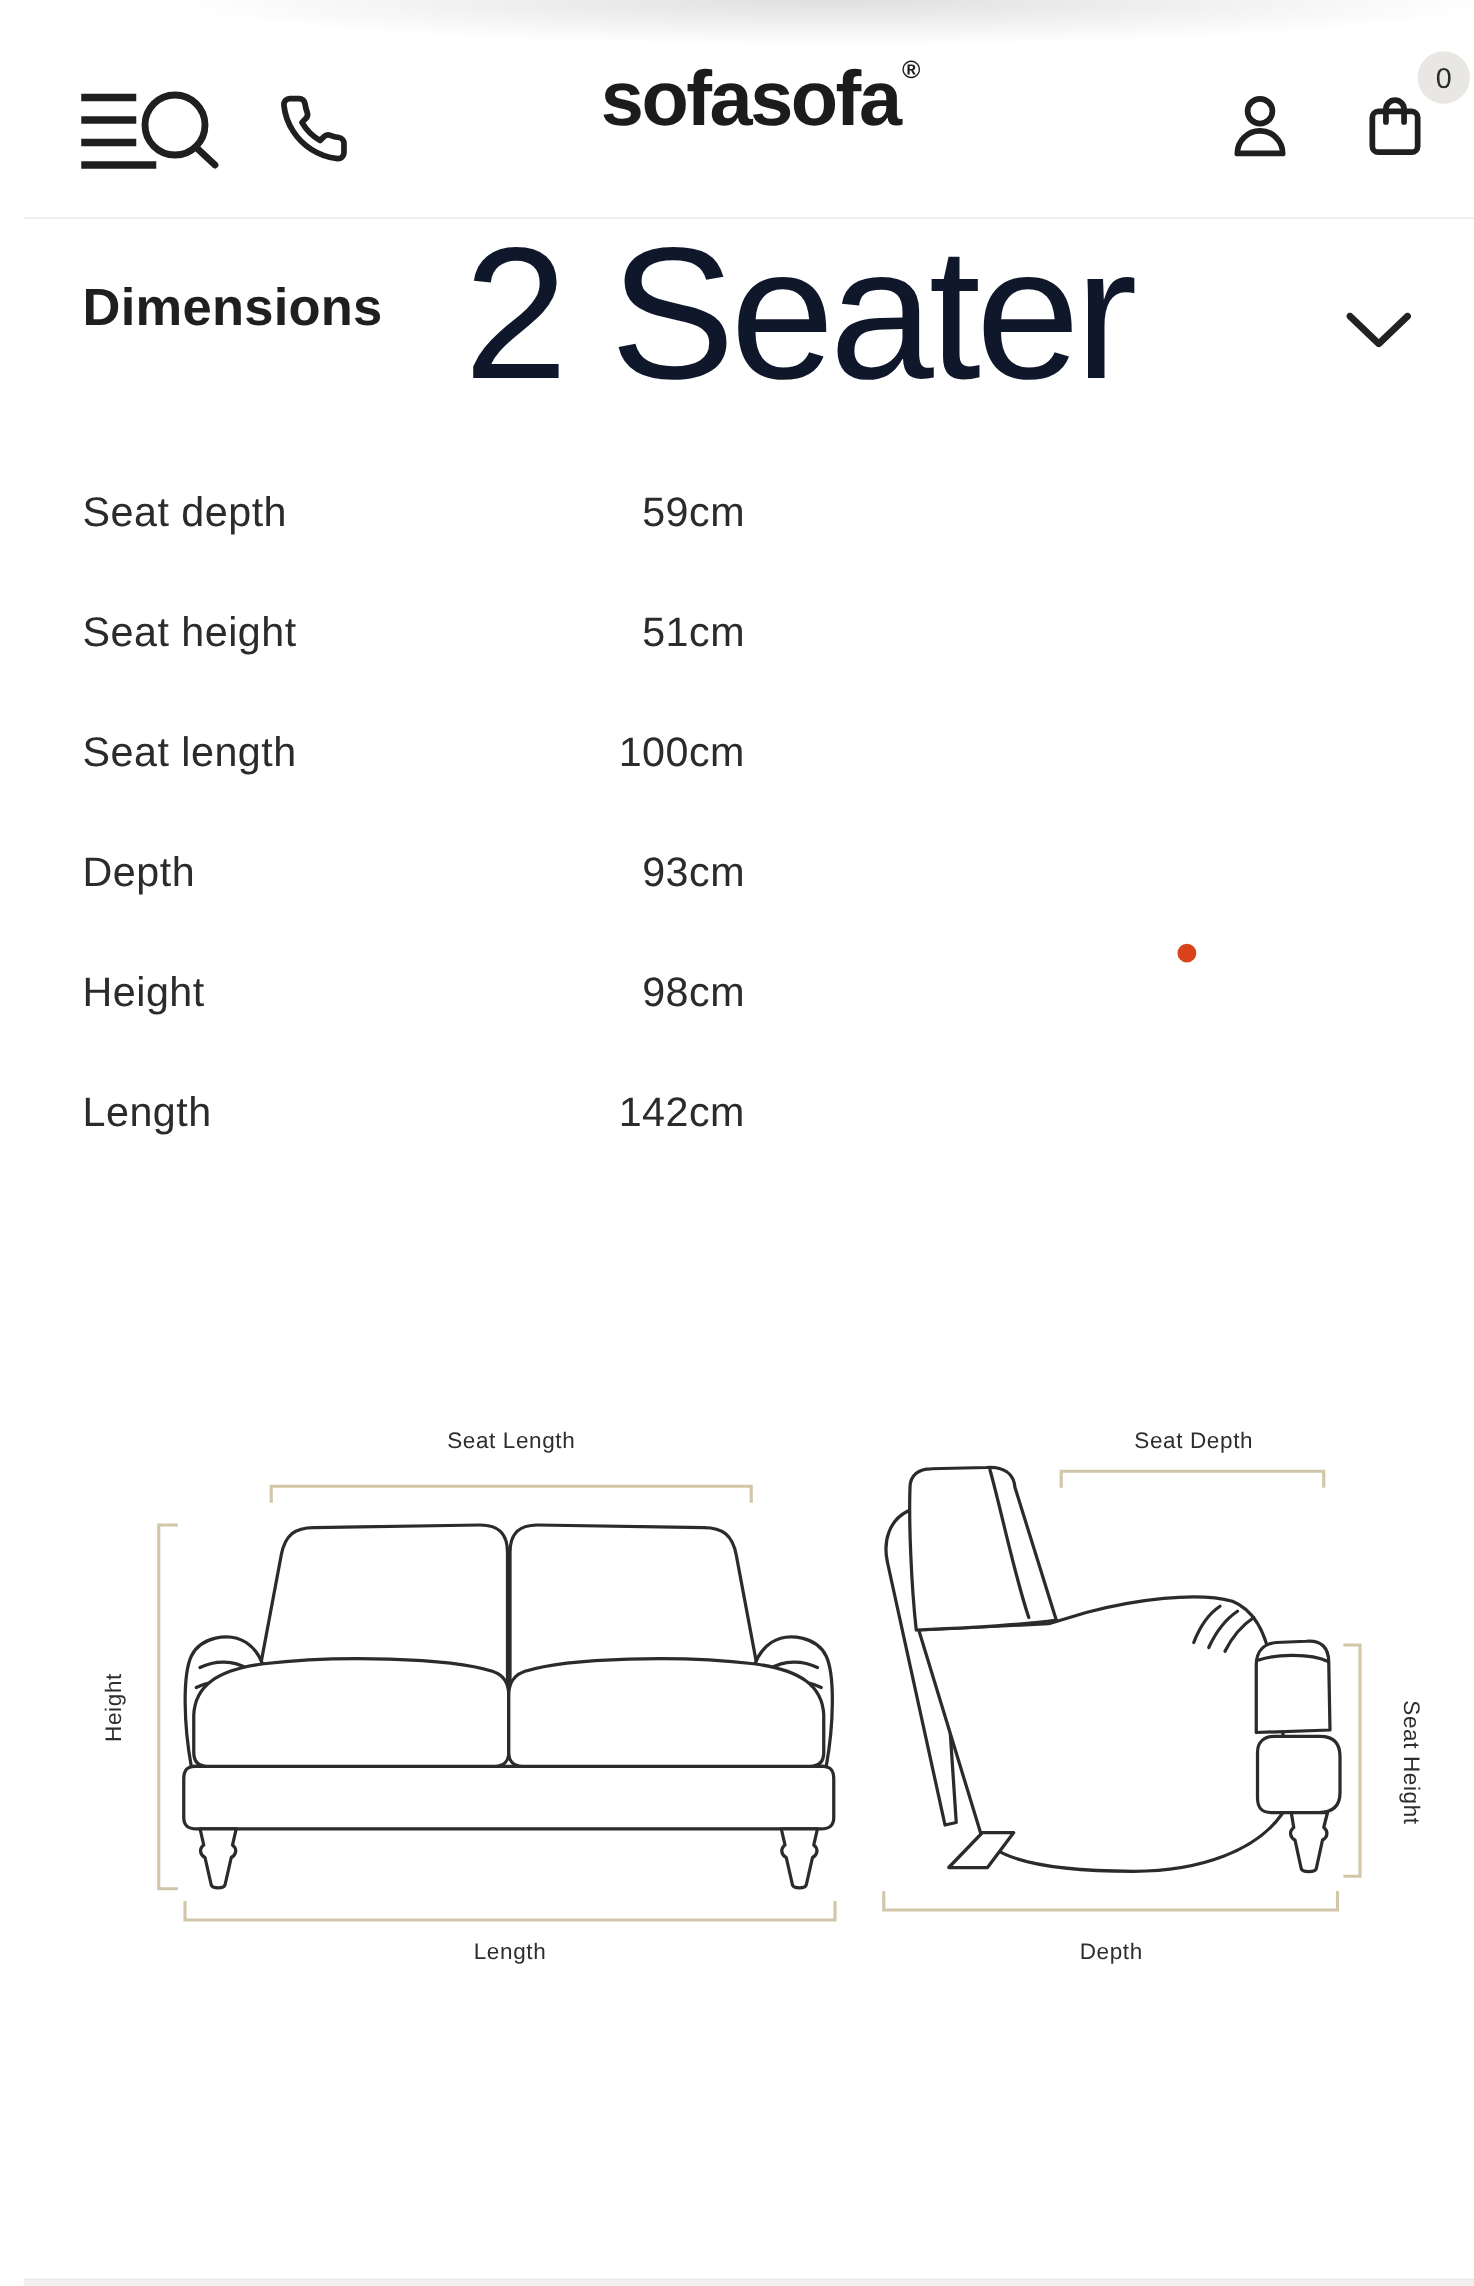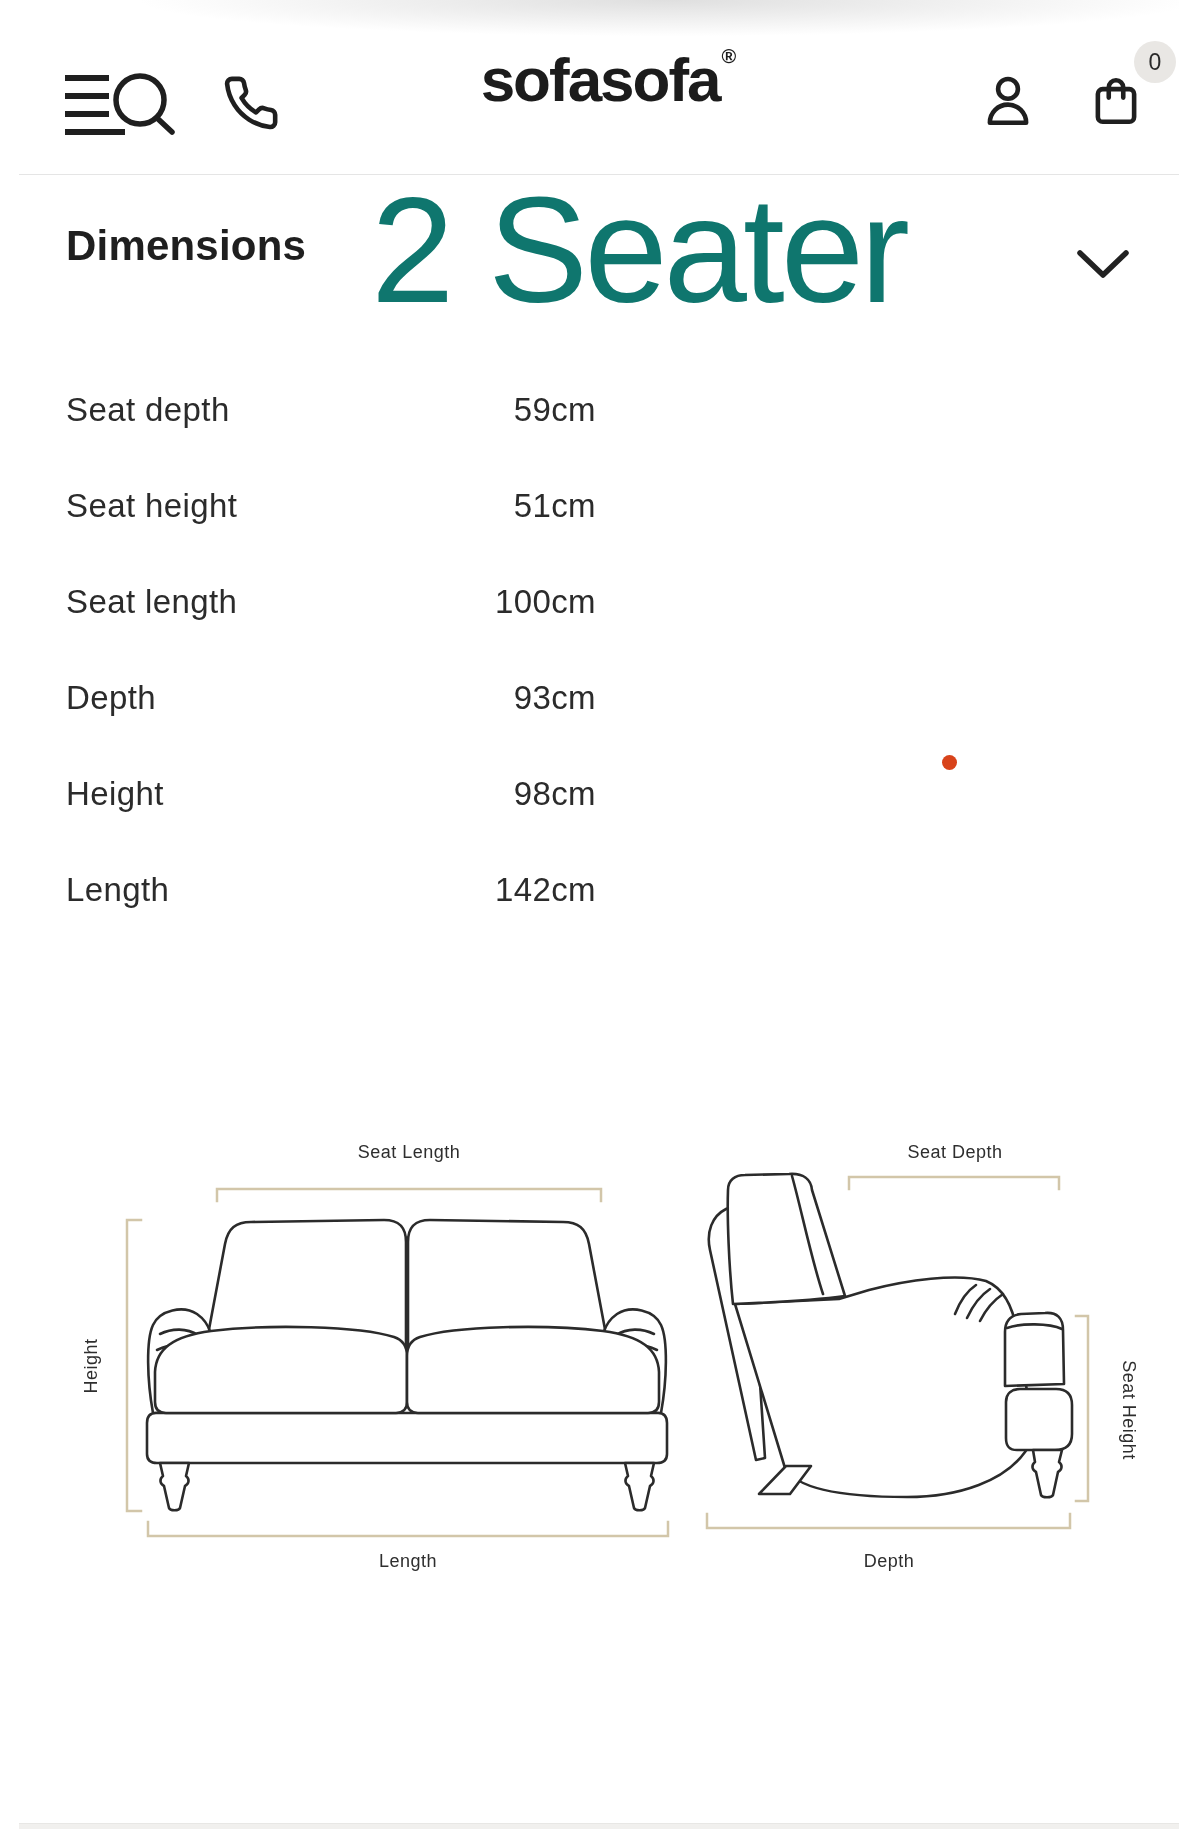--- a/index.html
+++ b/index.html
@@ -34,21 +34,21 @@
   }
   
   .dim-title{
     left:47px;top:222px;
     font-size:42px;font-weight:600;color:#1f1f1f;letter-spacing:0.2px;
   }
   .variant-select{
     left:352px;top:168px;background:none;border:none;padding:0;cursor:pointer;
     font-family:"Liberation Sans","DejaVu Sans",sans-serif;
     font-size:150px;line-height:1.1;font-weight:400;letter-spacing:-4px;
-    color:#0f766e;white-space:nowrap;
+    color:#0f172a;white-space:nowrap;
   }
   .chevron{left:1058px;top:250px;width:52px;height:30px;}
   
   .spec-list{left:47px;top:362px;width:530px;}
   .spec-row{
     height:96px;display:flex;align-items:center;justify-content:space-between;
     font-size:33px;color:#2b2b2b;letter-spacing:0.4px;
   }
   .spec-row .val{text-align:center;}
   

